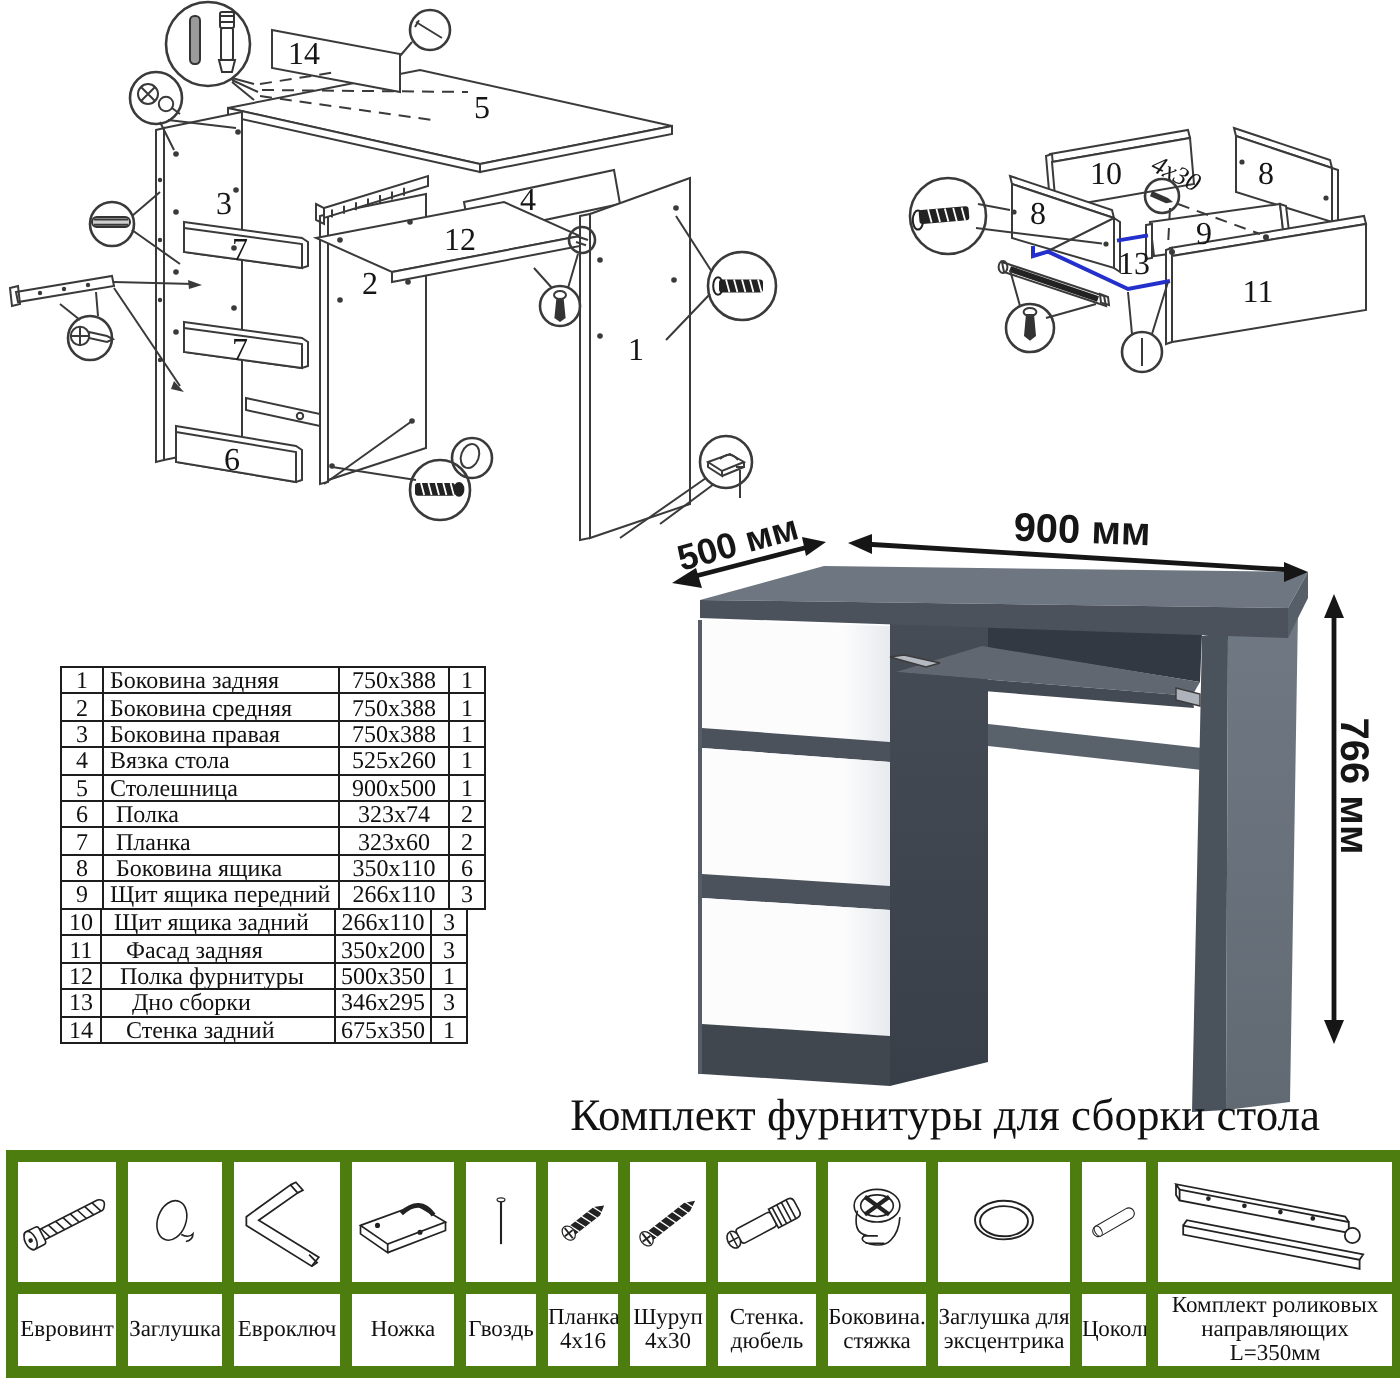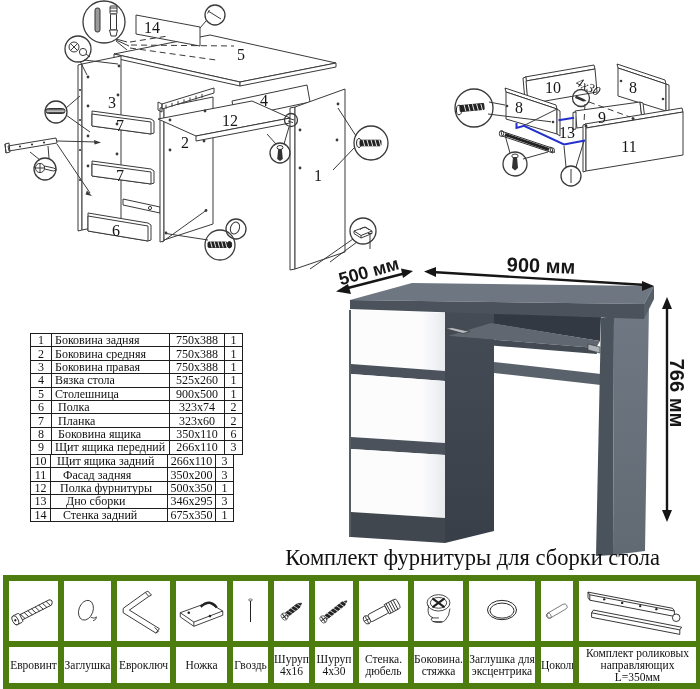--- a/index.html
+++ b/index.html
@@ -673,21 +673,21 @@
             <use href="#roller-guides-icon"></use>
           </svg>
         </td>
       </tr>
     <tr class="names">
         <td>Евровинт</td>
         <td>Заглушка</td>
         <td>Евроключ</td>
         <td>Ножка</td>
         <td>Гвоздь</td>
-        <td>Шуруп 4x16</td>
+        <td>Планка 4x16</td>
         <td>Шуруп 4x30</td>
         <td>Стенка. дюбель</td>
         <td>Боковина. стяжка</td>
         <td>Заглушка для эксцентрика</td>
         <td>Цоколь</td>
         <td>Комплект роликовых направляющих L=350мм</td>
       </tr>
     <tr class="qty">
         <td>20</td>
         <td>6</td>

